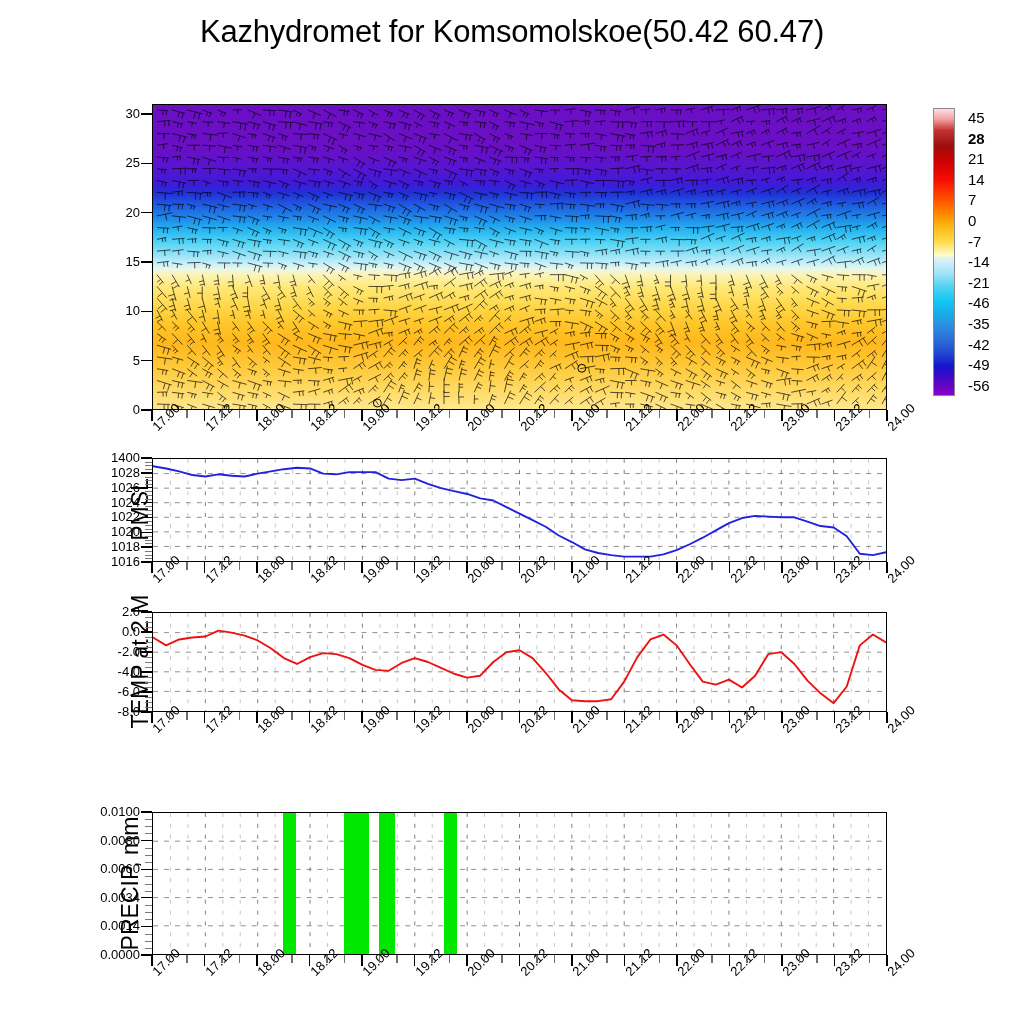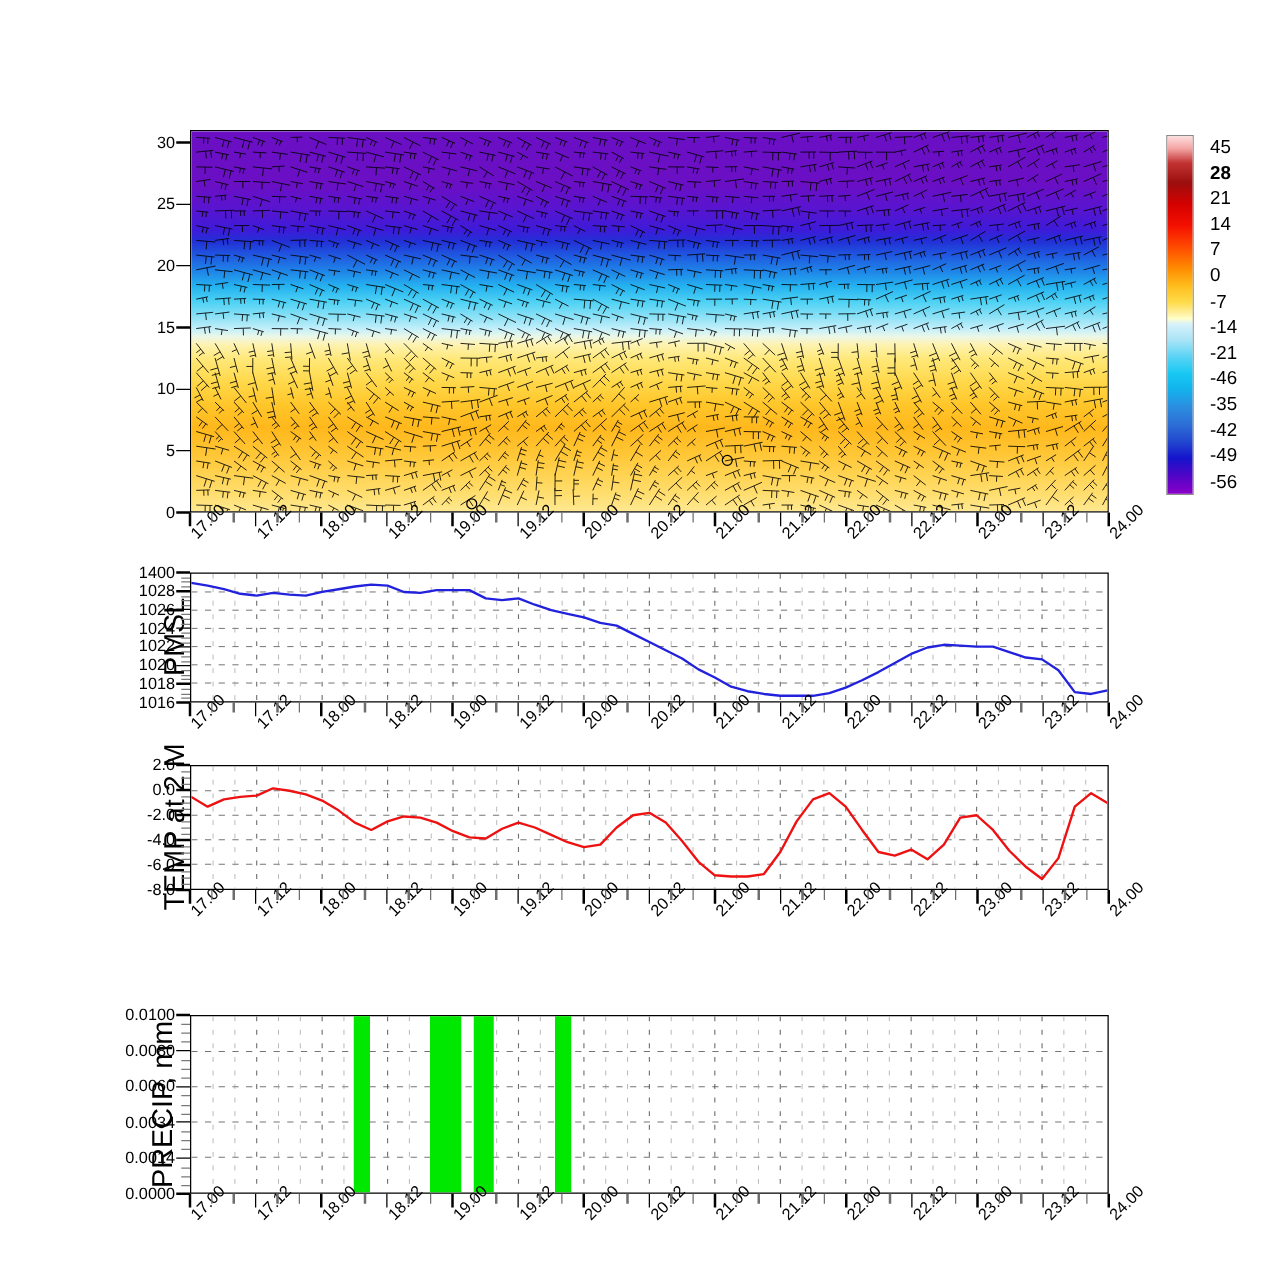--- a/index.html
+++ b/index.html
@@ -139,20 +139,21 @@
   .precip-bar {
     position: absolute;
     bottom: 0;
     background: #00e800;
   }
 </style>
 </head>
 <body>
 
 <div id="title-block">
+  <div id="main-title">Kazhydromet for Komsomolskoe(50.42 60.47)</div>
 </div>
 
 <div class="plot-frame" id="xsec-frame">
   <div id="xsec-colorfill" style="background: linear-gradient(rgb(106, 15, 196) 0%, rgb(106, 15, 196) 14%, rgb(90, 20, 207) 20%, rgb(61, 27, 216) 26%, rgb(34, 48, 214) 29%, rgb(31, 92, 224) 33%, rgb(31, 134, 232) 37%, rgb(37, 180, 240) 41%, rgb(79, 210, 244) 45%, rgb(143, 226, 246) 49%, rgb(195, 239, 250) 52%, rgb(234, 247, 232) 54%, rgb(253, 243, 180) 56%, rgb(255, 232, 120) 60%, rgb(255, 216, 74) 66%, rgb(255, 198, 42) 72%, rgb(255, 184, 28) 78%, rgb(255, 196, 49) 84%, rgb(255, 210, 79) 90%, rgb(255, 223, 114) 96%, rgb(255, 232, 144) 100%);"></div>
   <svg id="xsec-overlay" viewBox="0 0 735 306" preserveAspectRatio="none">
       <g stroke="#000" stroke-width="0.8" fill="none" opacity="0.85">
         <path d="M4.0,5.0 l11.1,0.6"></path>
         <path d="M10.1,5.3 l-0.2,4.7"></path>
         <path d="M13.4,5.5 l-0.2,4.7"></path>
         <path d="M19.1,5.0 l13.2,3.6"></path>

